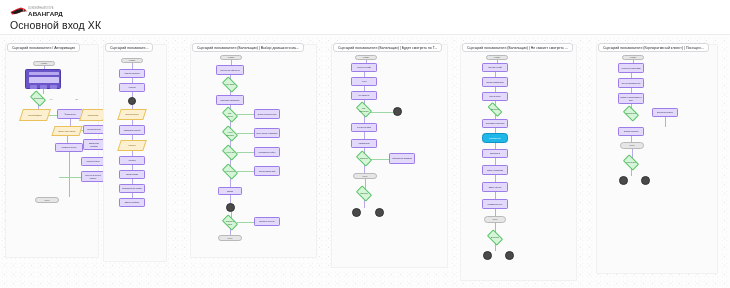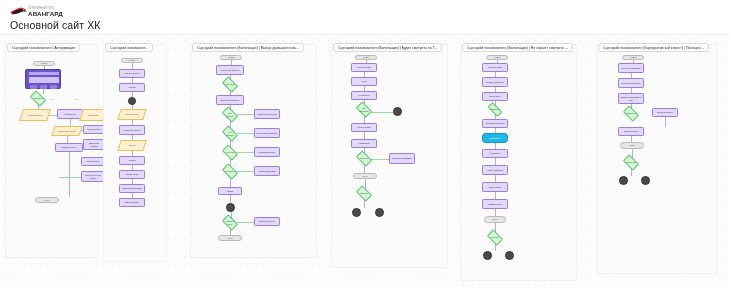--- a/index.html
+++ b/index.html
@@ -105,21 +105,21 @@
     <svg class="eagle" viewBox="0 0 36 22">
       <path d="M1 12 L13 6 L22 3 L30 6 L34 11 L27 10 L20 13 L12 16 L4 17 Z" fill="#d32027"></path>
       <path d="M3 13 L14 8 L21 6 L28 8 L31 11 L24 11 L17 14 L9 16 Z" fill="#1c1c1c"></path>
       <circle cx="27" cy="8" r="1.2" fill="#ffffff"></circle>
     </svg>
     <div class="word">
       <span class="sup">ХОККЕЙНЫЙ КЛУБ</span>
       <span>АВАНГАРД</span>
     </div>
   </div>
-  <div id="page-title">Основной сайт ХК</div>
+  <div id="page-title">Основной вход ХК</div>
 </div>
 
 <div id="board">
     <div class="frame" style="left: 5px; top: 44px; width: 92px; height: 212px;"></div>
     <div class="frame-label" style="left: 7px; top: 43px; max-width: 88px;">Сценарий пользователя / Авторизация</div>
     <div class="edge v" style="left: 44px; top: 66px; height: 3px;"></div>
     <div class="edge v" style="left: 43px; top: 89px; height: 5px;"></div>
     <div class="edge v" style="left: 38px; top: 103px; height: 6px;"></div>
     <div class="edge v" style="left: 70px; top: 119px; height: 7px;"></div>
     <div class="edge v" style="left: 67px; top: 136px; height: 7px;"></div>

